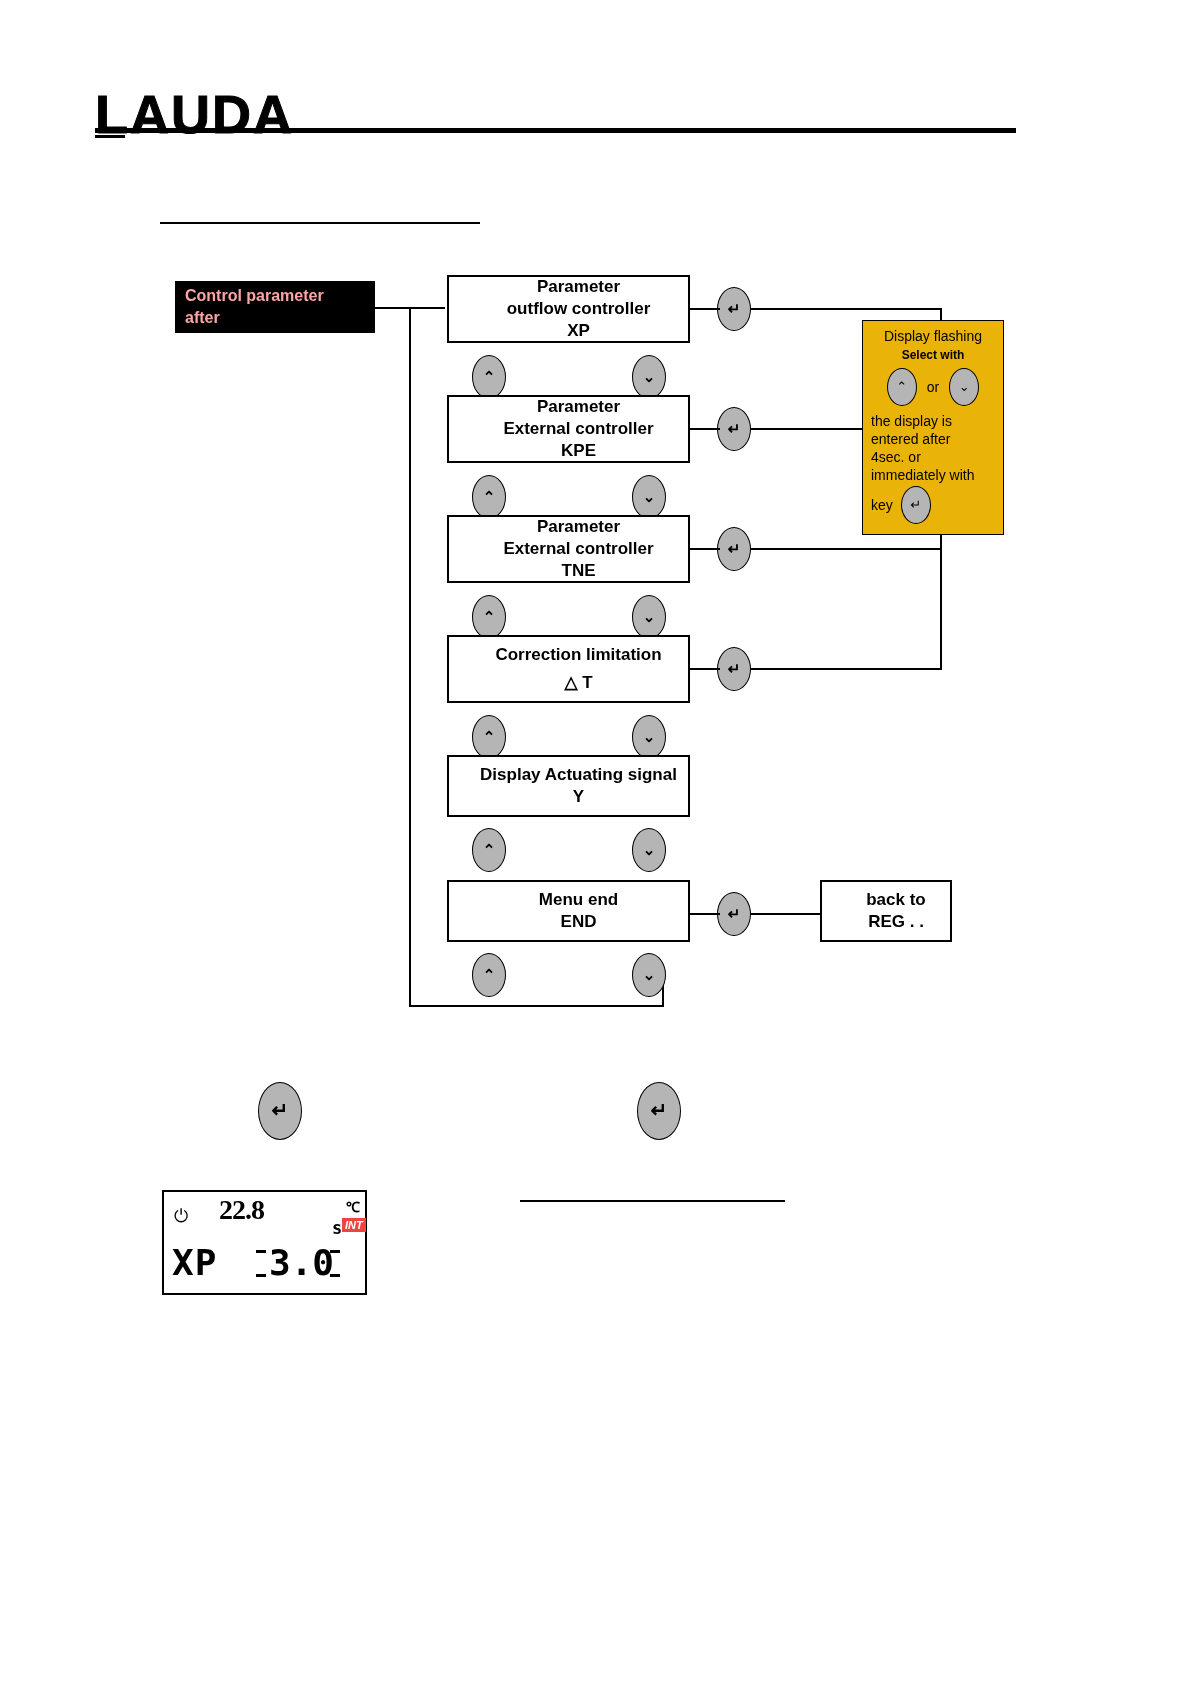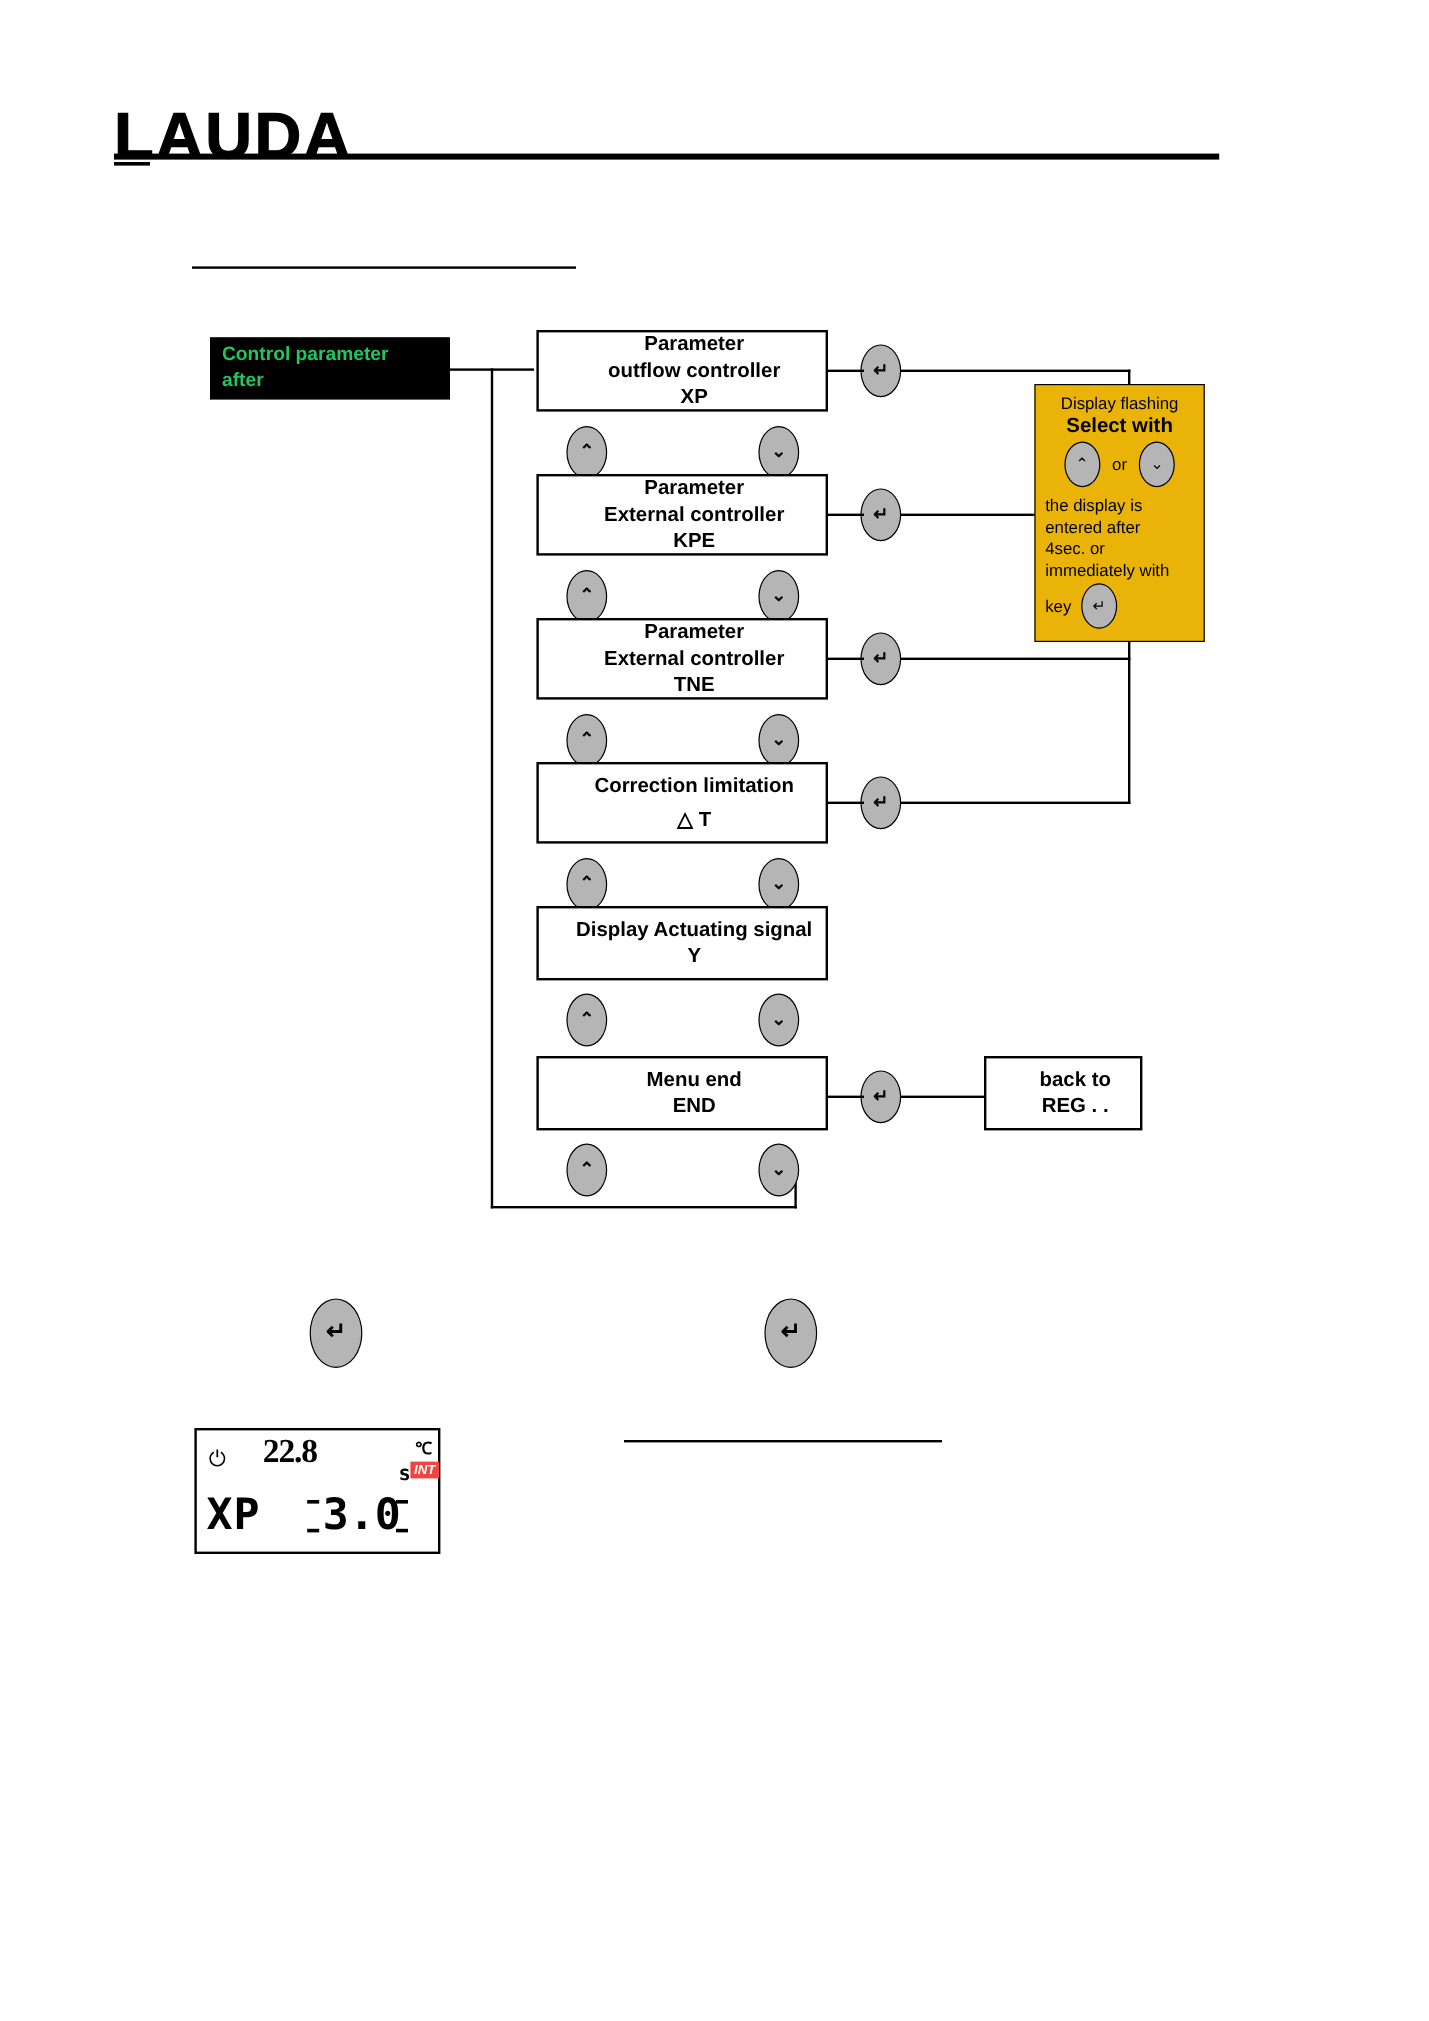--- a/index.html
+++ b/index.html
@@ -69,21 +69,21 @@
     align-items: center;
     justify-content: center;
     font-weight: bold;
     font-size: 17px;
     line-height: 22px;
     text-align: center;
     padding-left: 20px;
   }
   .box.black {
     background: #000;
-    color: #22c55e;
+    color: #fca5a5;
     border: none;
     align-items: flex-start;
     justify-content: center;
     padding-left: 10px;
     text-align: left;
   }
 
   
   .oval {
     position: absolute;
@@ -124,21 +124,21 @@
     border: 1.5px solid #000;
     background: #eab308;
     box-sizing: border-box;
     padding: 6px 8px;
     font-size: 14px;
     line-height: 18px;
   }
   .note .t-center { text-align: center; }
   .note .bold-big {
     font-weight: bold;
-    font-size: 17px;
+    font-size: 12px;
     text-align: center;
     display: block;
     margin-top: 1px;
   }
   .note .row-keys {
     display: flex;
     align-items: center;
     justify-content: center;
     gap: 10px;
     margin: 4px 0 6px 0;

